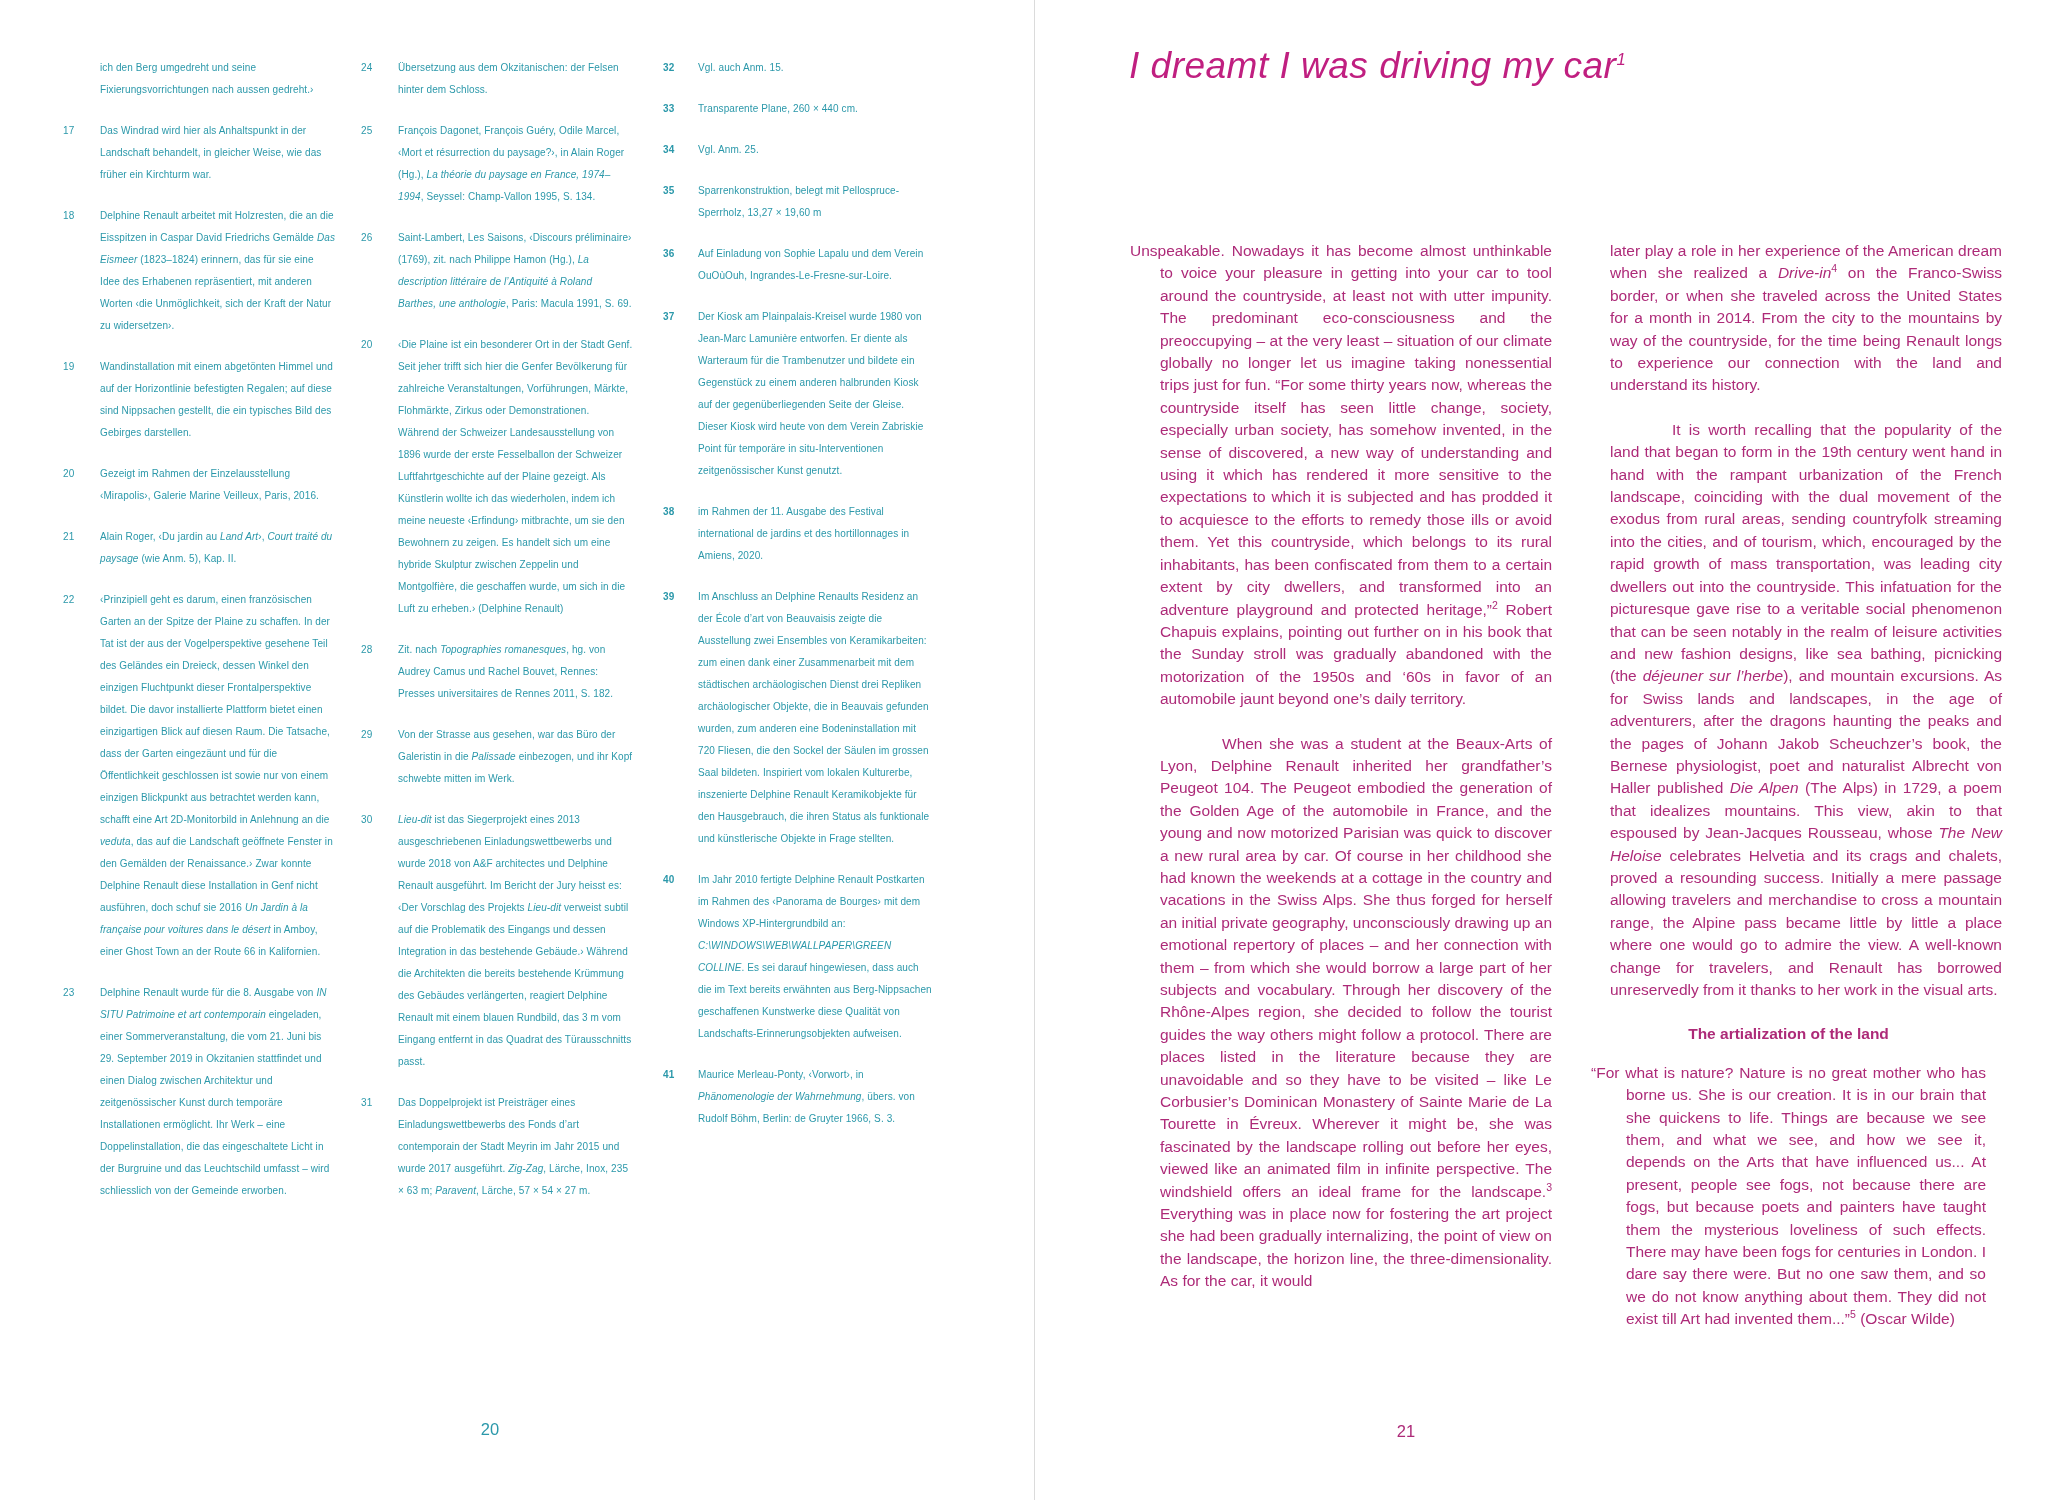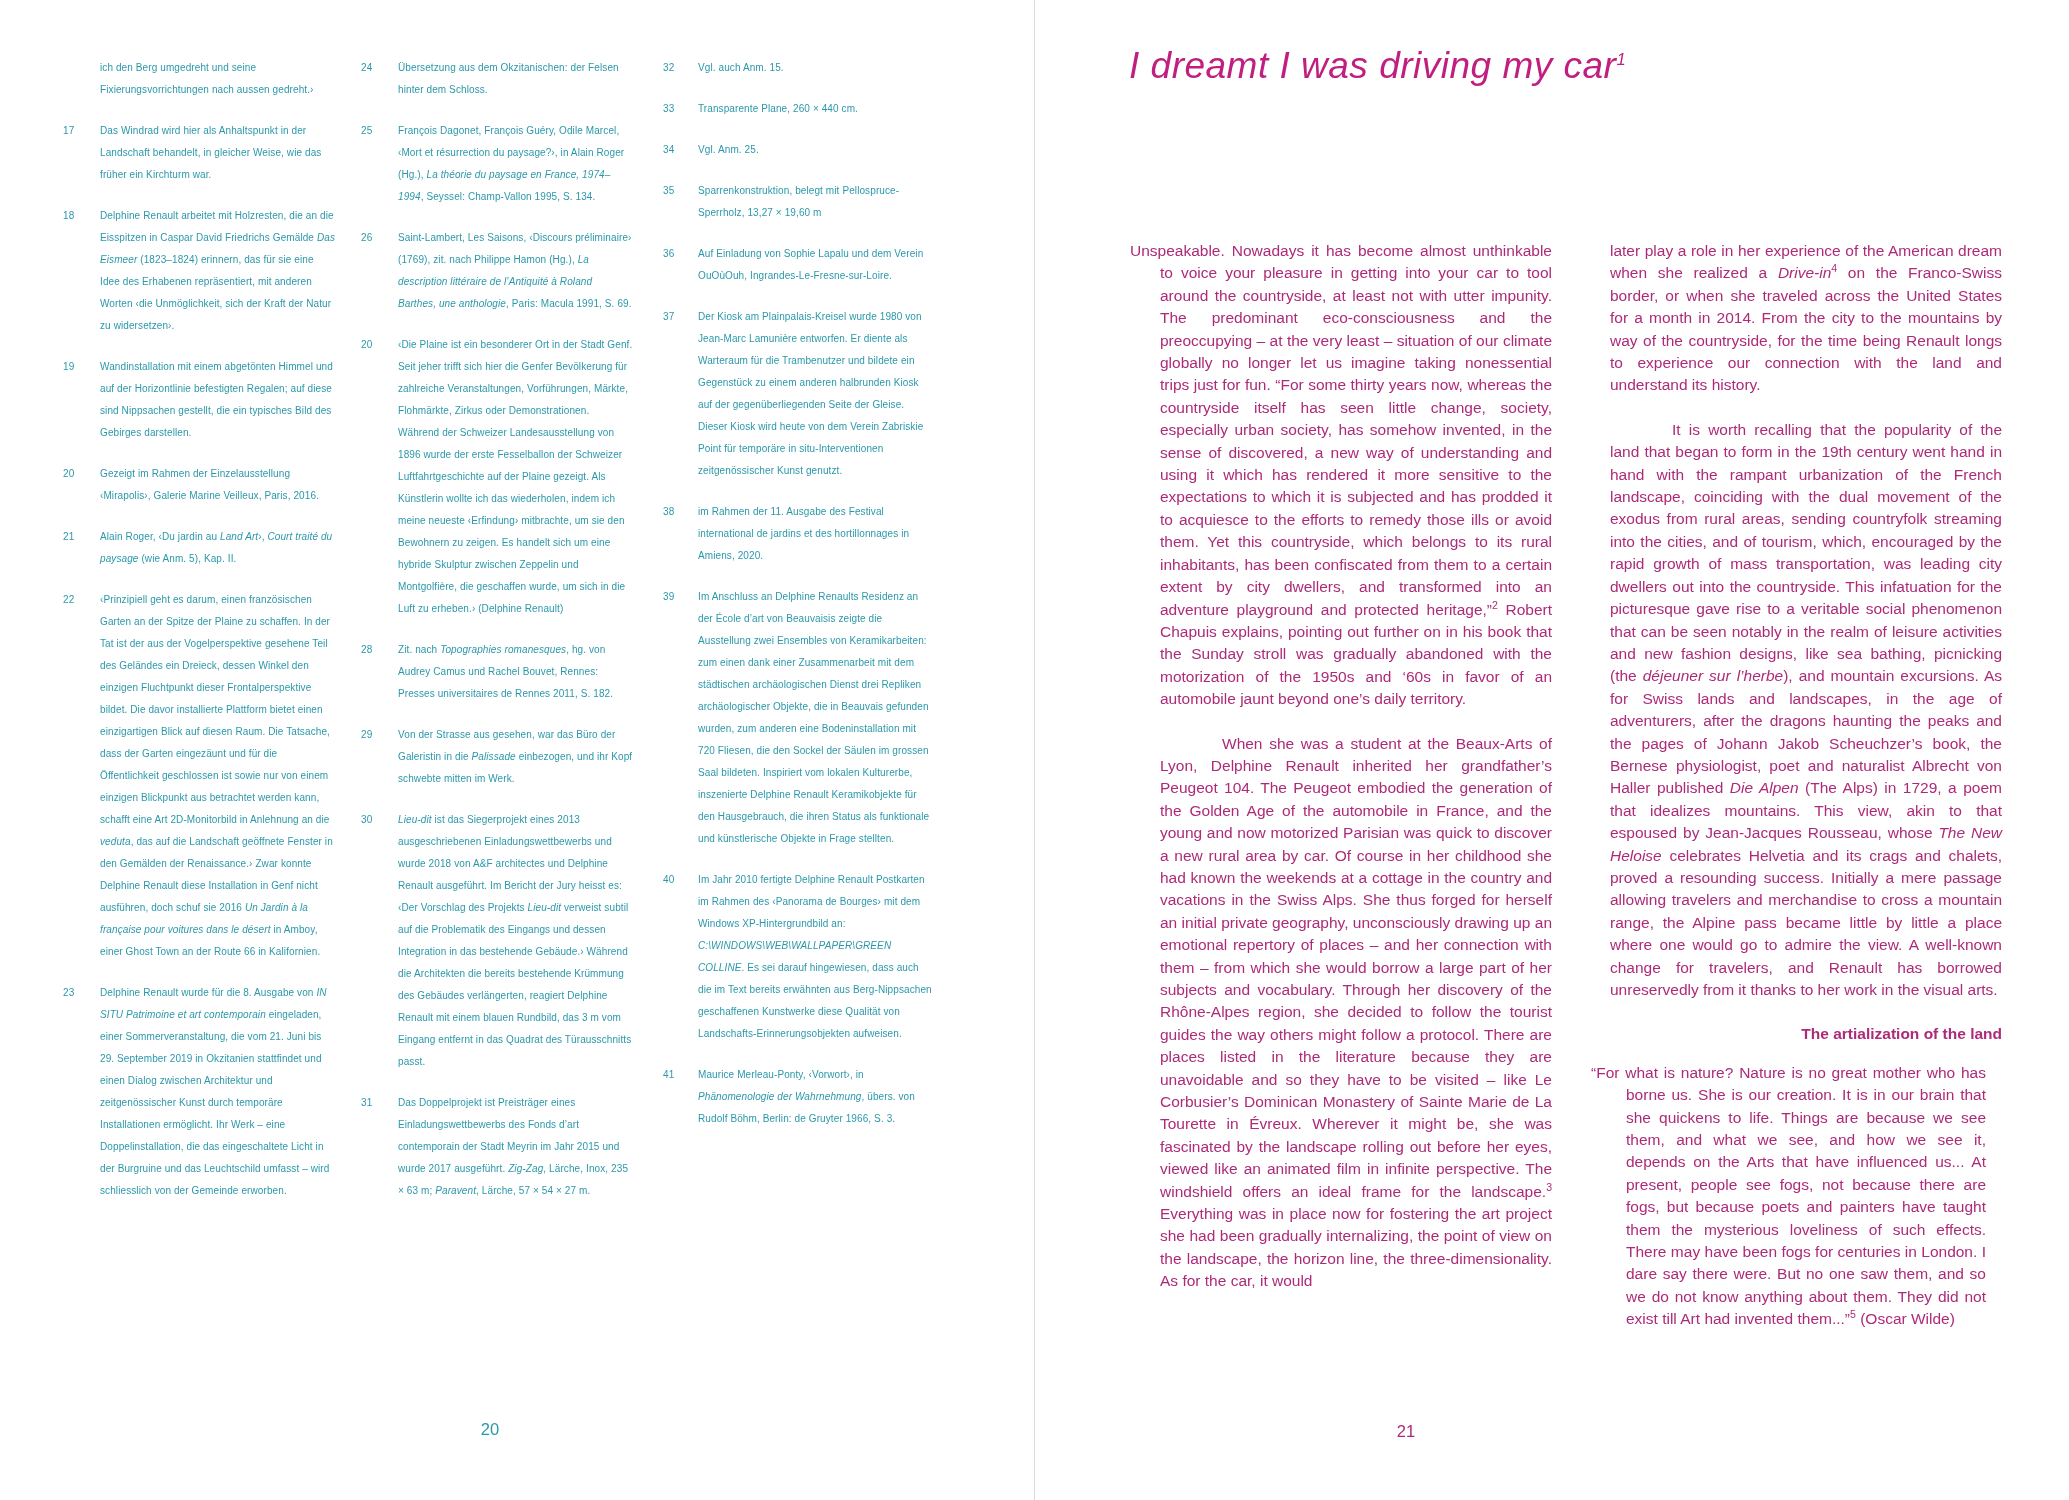--- a/index.html
+++ b/index.html
@@ -14,21 +14,21 @@
   .notes-col{
     position:absolute;top:57px;width:272px;
     color:var(--teal);
     font-size:10px;line-height:22px;letter-spacing:.1px;
   }
   .col1{left:63px;}
   .col2{left:361px;}
   .col3{left:663px;}
   .note{display:flex;margin:0 0 19px 0;}
   .note-num{flex:none;width:37px;}
-  .col3 .note-num{width:35px;}
+  .col3 .note-num{width:35px;font-weight:bold;}
   .note-text{flex:1;}
   em{font-style:italic;}
   sup{font-size:68%;line-height:0;vertical-align:super;}
   
   .title{
     position:absolute;left:1129px;top:47px;margin:0;
     font-size:37px;font-weight:400;font-style:italic;
     letter-spacing:.5px;line-height:1;
     color:var(--title);
   }
@@ -38,21 +38,21 @@
     color:var(--magenta);
     font-size:15.5px;line-height:22.4px;
     text-align:justify;
   }
   .colA{left:1160px;}
   .colB{left:1610px;}
   .para{margin:0 0 22px 0;}
   .p-first{text-indent:-30px;}
   .p-indent{text-indent:62px;}
   .p-cont{text-indent:0;}
-  .p-heading{font-weight:700;text-align:right;text-indent:-35px;margin:0;}
+  .p-heading{font-weight:700;text-align:center;text-indent:-35px;margin:0;}
   .p-quote{text-indent:-35px;margin:16px;}
   
   .page-num{position:absolute;width:60px;text-align:center;font-size:16.5px;}
   .page-num-left{left:460px;top:1420px;color:var(--teal);}
   .page-num-right{left:1376px;top:1422px;color:var(--magenta);}
   .gutter-line{position:absolute;left:1034px;top:0;width:1px;height:1500px;background:var(--gutter);}
 </style>
 </head>
 <body>
 

